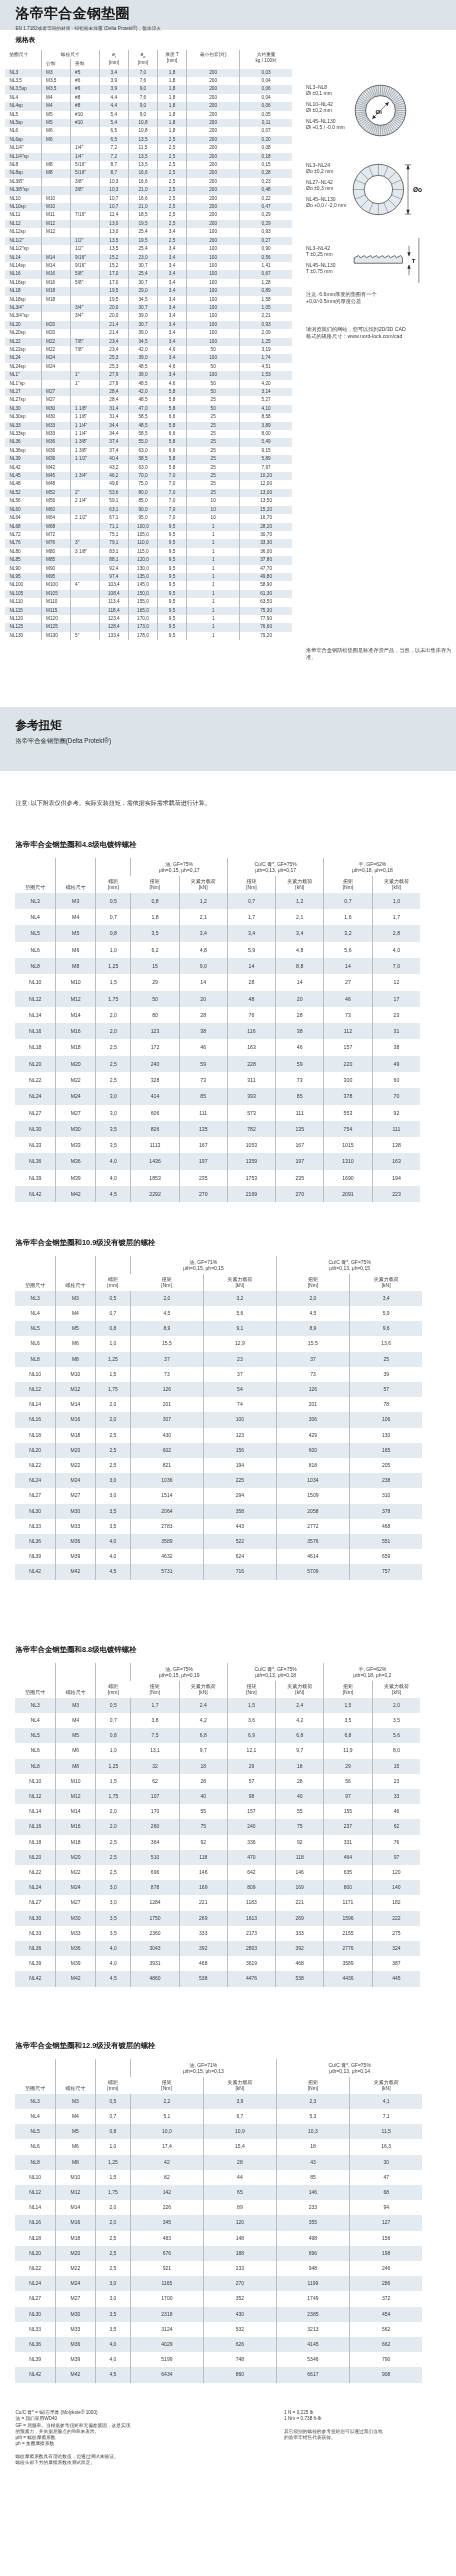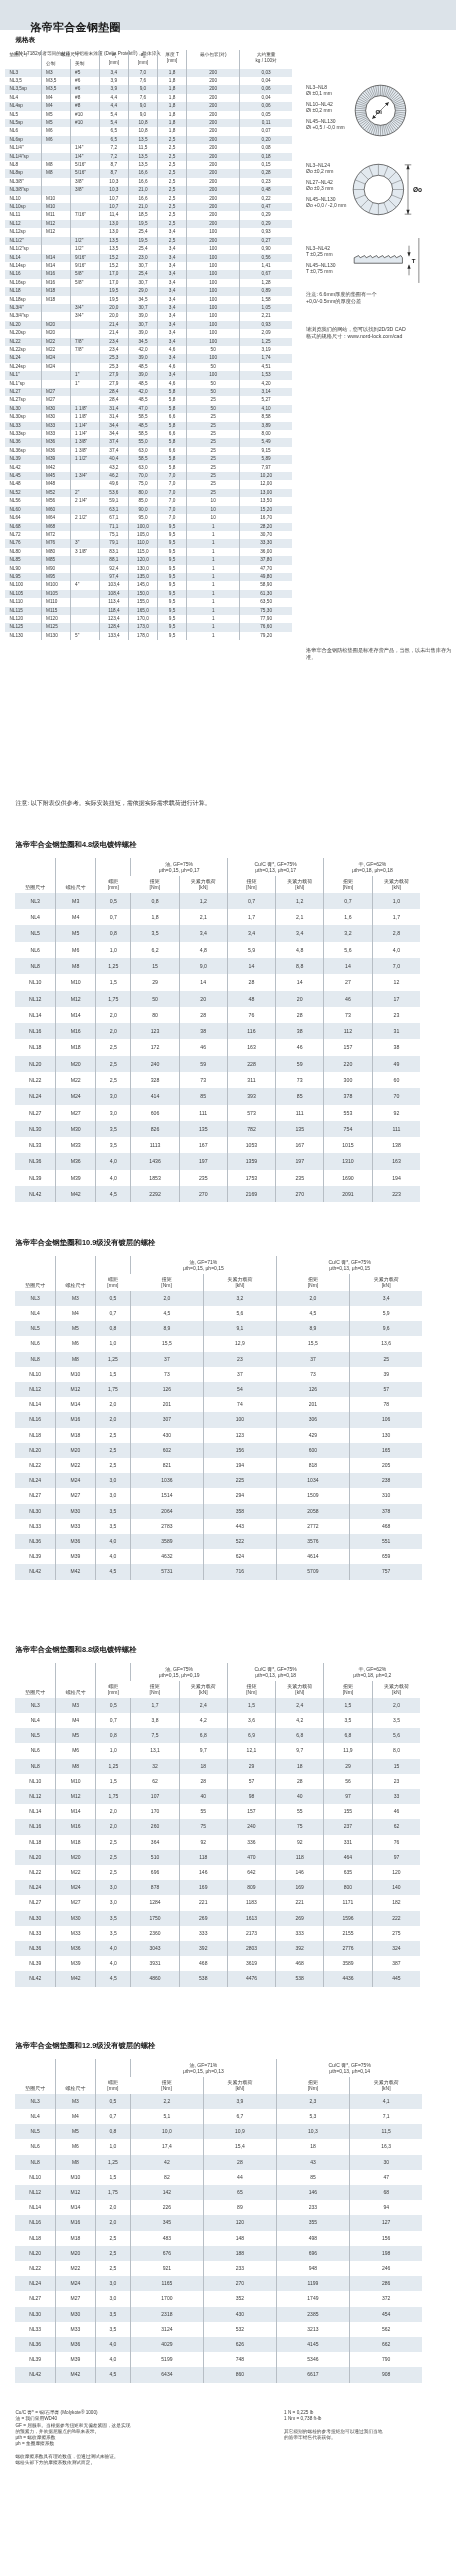--- a/index.html
+++ b/index.html
@@ -1,20 +1,20 @@
 <!DOCTYPE html>
 <html style="font-size:8.8px"><head>
 <meta charset="utf-8">
 <style>
   html,body{margin:0;padding:0;background:#fff;}
   .page{position:relative;width:457px;height:2576px;background:#fff;overflow:hidden;
         font-family:"Liberation Sans","DejaVu Sans",sans-serif;color:#3a3a3a;}
   .band{position:absolute;left:0;right:0;background:#dce3e9;box-sizing:border-box;}
   #band1{top:0;height:30px;padding:5px 0 0 15.4px;}
-  #band1 h1{margin:15px;font-size:11px;font-weight:bold;color:#1a1a1a;letter-spacing:0.3px;}
+  #band1 h1{margin:0;font-size:14px;font-weight:bold;color:#1a1a1a;letter-spacing:0.3px;}
   #band1 .sub{font-size:4.7px;color:#3c3c3b;margin-top:1.7px;}
   #spec-title{position:absolute;top:36px;left:15.4px;font-size:6.6px;font-weight:bold;color:#1a1a1a;}
   table{border-collapse:collapse;table-layout:fixed;}
   th{font-weight:normal;}
   
   #spec-table{position:absolute;top:50px;left:5px;width:287px;font-size:4.7px;}
   #spec-table thead th{vertical-align:top;text-align:center;padding:2.2px 1.1px 1.1px;line-height:6px;color:#3c3c3b;}
   #spec-table thead th.ta-l{text-align:left;padding-left:4.4px;}
   #spec-table td{padding:0 1.7px;line-height:8.4px;text-align:center;white-space:nowrap;overflow:hidden;}
   #spec-table td.ta-l{text-align:left;padding-left:4.4px;}
@@ -937,20 +937,24 @@
       <line x1="122" y1="0" x2="122" y2="82" class="dim"></line>
       <text x="109" y="45" font-size="11">T</text>
     </svg>
 
   <div class="side-note" id="thickness-note" style="top:291px;width:127px">注意: 6.6mm厚度的垫圈有一个
 +0,0/-0.5mm的厚度公差</div>
   <div class="side-note" id="cad-note" style="top:326px;width:141px">请浏览我们的网站，您可以找到2D/3D CAD
 格式的规格尺寸：www.nord-lock.com/cad</div>
   <div id="stock-note">洛帝牢合金钢防松垫圈是标准存货产品，当然，以未出售库存为准。</div>
 
+  <div class="band" id="band2">
+    <h2>参考扭矩</h2>
+    <div class="sub">洛帝牢合金钢垫圈(Delta Protekt®)</div>
+  </div>
   <div id="torque-note">注意: 以下附表仅供参考。实际安装扭矩，需依据实际需求载荷进行计算。</div>
 
   <section class="tq rh26" style="top:840px">
     <h3>洛帝牢合金钢垫圈和4.8级电镀锌螺栓</h3>
     <table>
         <colgroup>
           <col style="width: 40px;">
           <col style="width: 40px;">
           <col style="width: 35px;">
           <col style="width: 48px;">

